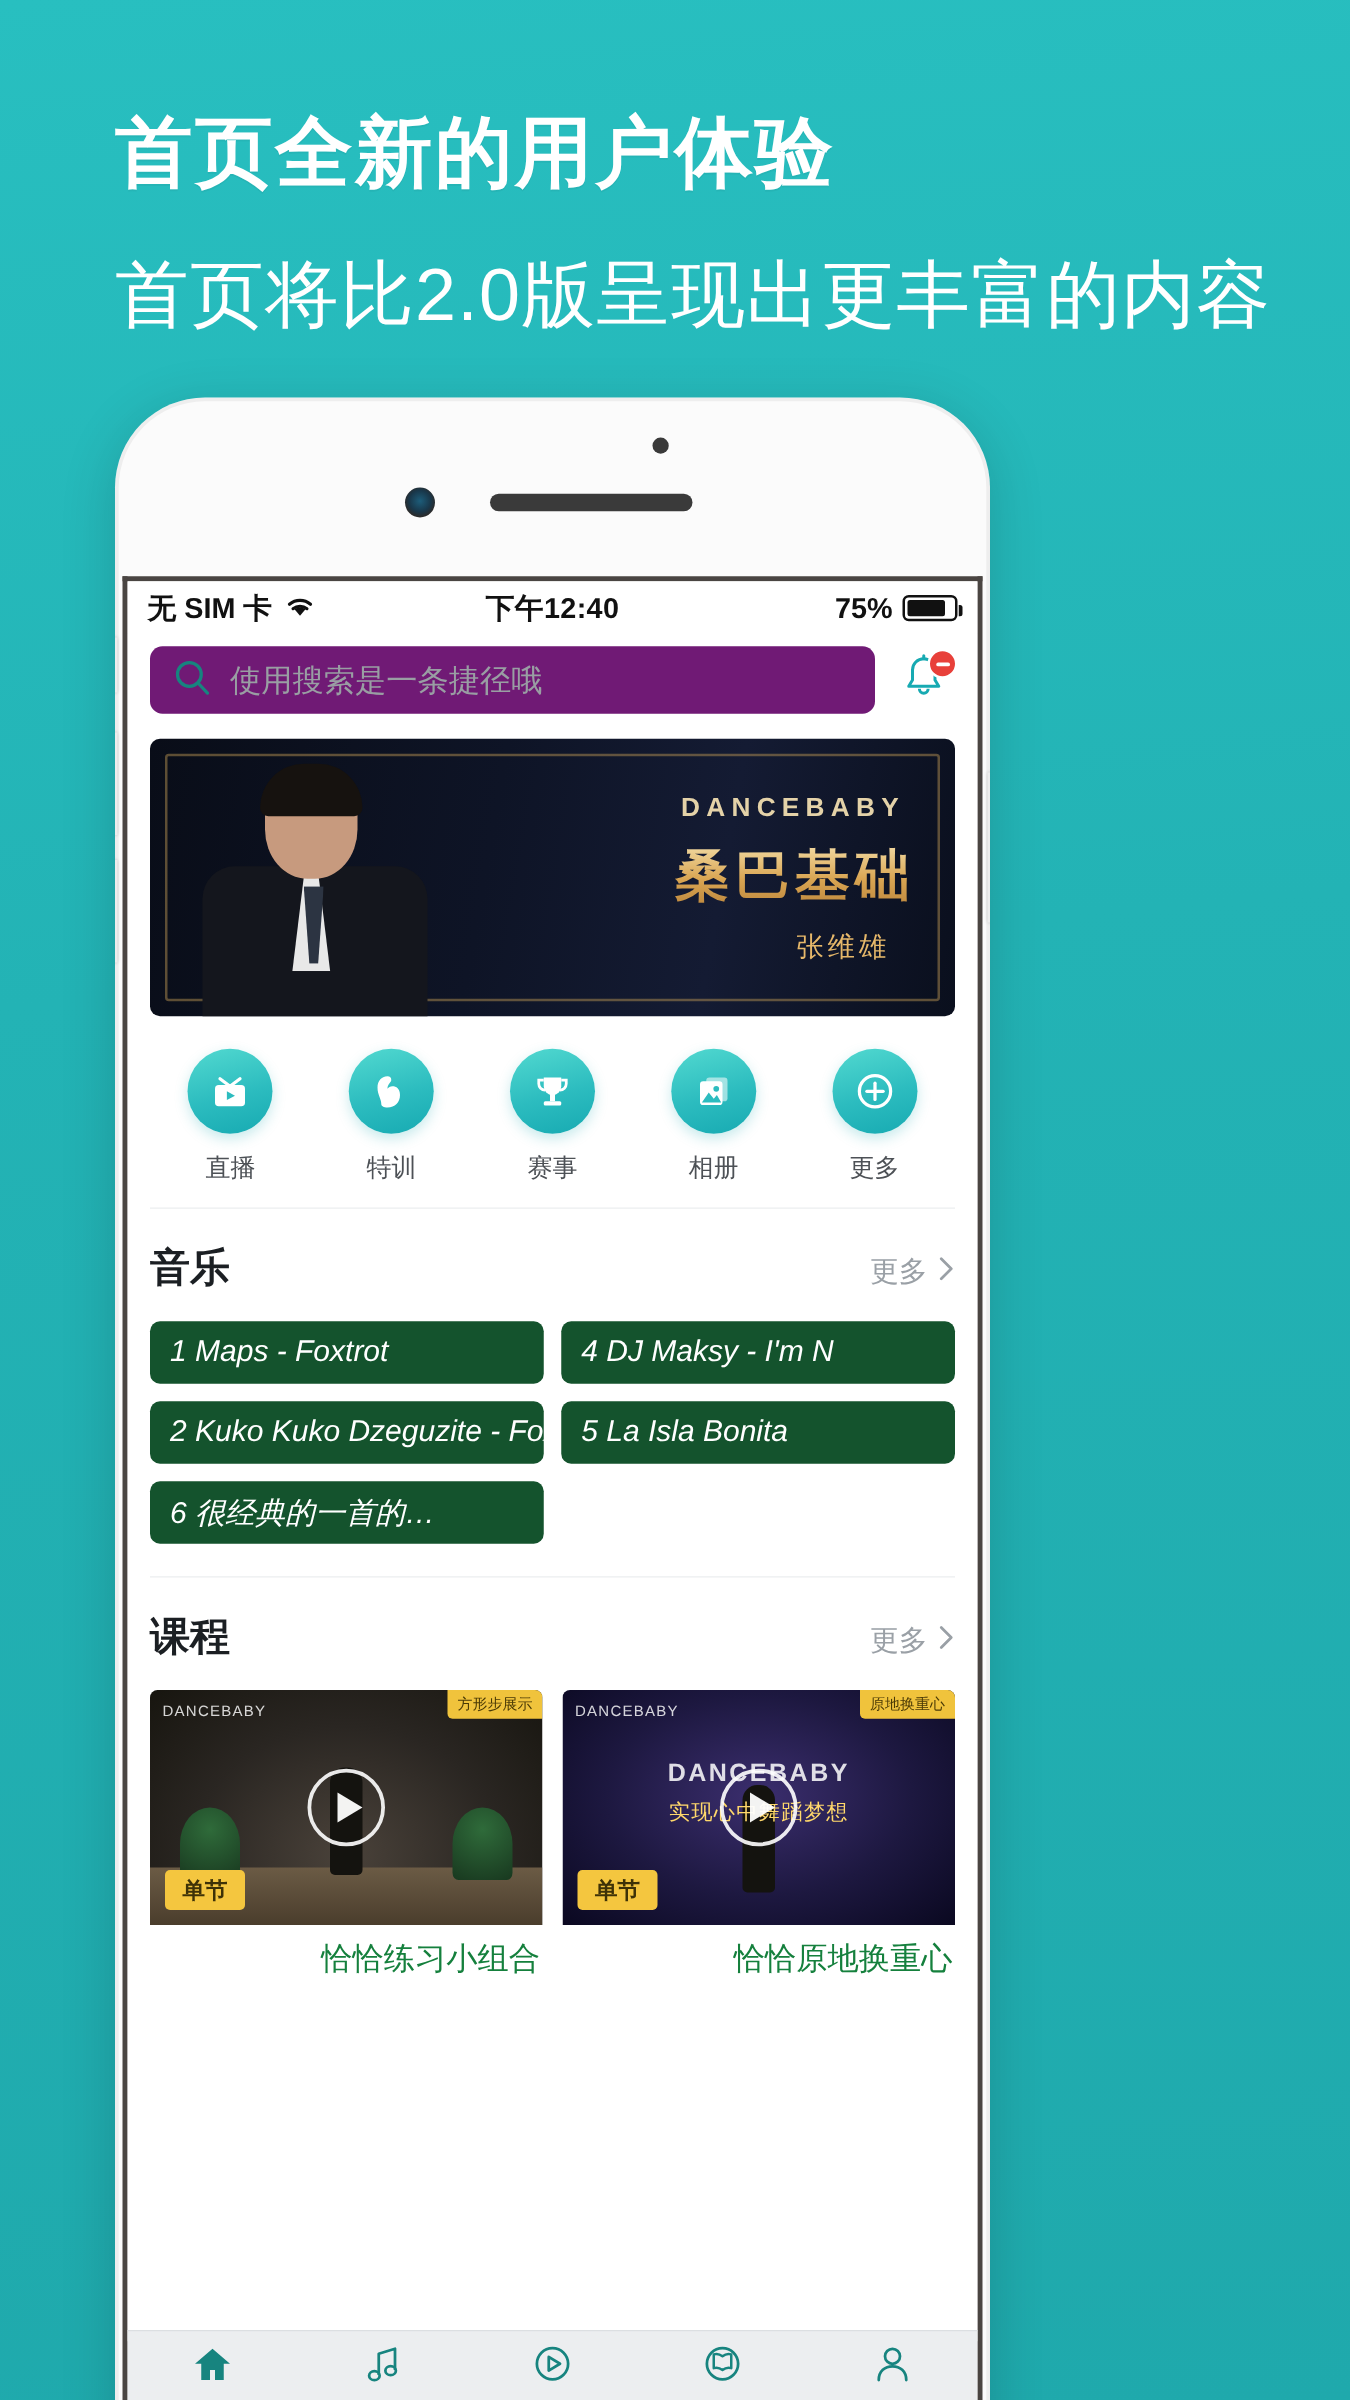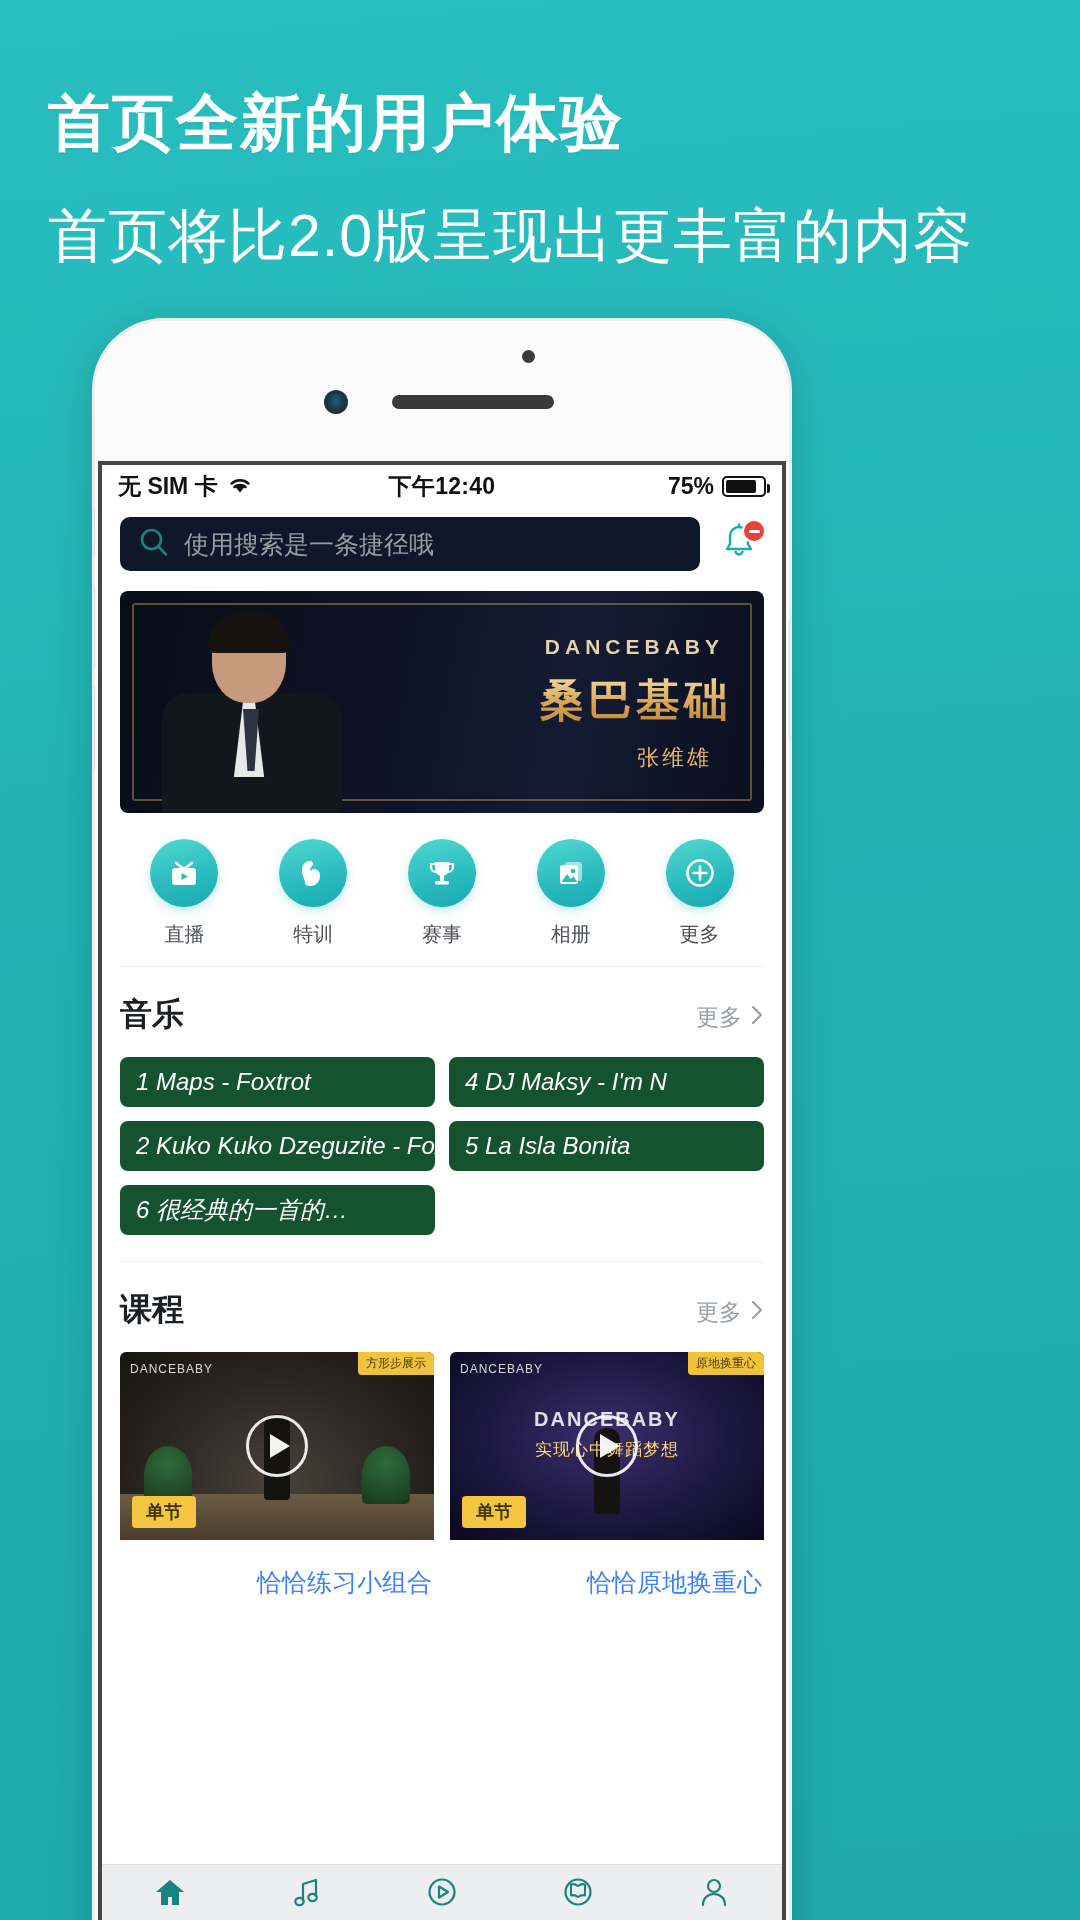--- a/index.html
+++ b/index.html
@@ -7,21 +7,21 @@
     width: 1080px; height: 1920px;
     font-family: "Liberation Sans", "DejaVu Sans", sans-serif;
     overflow: hidden;
   }
   body {
     background: linear-gradient(175deg, #28bfc0 0%, #23b3b5 40%, #1fa9ac 100%);
     position: relative;
   }
 
   
-  .promo { position: absolute; left: 0; top: 0; width: 1080px; padding: 90px 0 0 48px; }
+  .promo { position: absolute; left: 0; top: 0; width: 1080px; padding: 90px 0 0 92px; }
   .promo-title {
     color: #ffffff;
     font-size: 62px;
     font-weight: 800;
     letter-spacing: 2px;
     line-height: 1.08;
     text-shadow: 0 2px 0 rgba(0,0,0,.04);
   }
   .promo-sub {
     margin-top: 46px;
@@ -94,21 +94,21 @@
   }
   .battery-shell::after {
     content: ""; position: absolute; right: -6px; top: 6px;
     width: 3px; height: 9px; background: #111; border-radius: 0 2px 2px 0;
   }
   .battery-fill { position: absolute; left: 2px; top: 2px; bottom: 2px; width: 74%; background: #111; border-radius: 2px; }
 
   
   .searchrow { display: flex; align-items: center; gap: 14px; padding: 10px 18px 14px 18px; background: #fff; }
   .searchbox {
-    flex: 1; height: 54px; background: #0f172a; border-radius: 10px;
+    flex: 1; height: 54px; background: #701a75; border-radius: 10px;
     display: flex; align-items: center; gap: 14px; padding: 0 18px;
   }
   .search-ph { color: #999ea3; font-size: 25px; }
   .bell-wrap { position: relative; width: 50px; height: 54px; display:flex; align-items:center; justify-content:center;}
   .bell-badge {
     position: absolute; right: -2px; top: 2px; width: 24px; height: 24px; border-radius: 50%;
     background: #e8403a; border: 2px solid #fff; display:flex; align-items:center; justify-content:center;
   }
   .bell-badge span { display:block; width: 11px; height: 3px; background:#fff; border-radius: 2px; }
 
@@ -173,21 +173,21 @@
     position: absolute; left: 50%; top: 50%; transform: translate(-50%,-50%);
     width: 62px; height: 62px; border-radius: 50%; border: 3px solid rgba(255,255,255,.9);
     display: flex; align-items: center; justify-content: center;
   }
   .play-tri { width: 0; height: 0; border-left: 20px solid rgba(255,255,255,.95);
     border-top: 12px solid transparent; border-bottom: 12px solid transparent; margin-left: 6px; }
   .badge-unit {
     position: absolute; left: 12px; bottom: 12px; background: #f4c63f; color: #3e3207;
     font-size: 18px; padding: 4px 14px; border-radius: 4px; font-weight: 600;
   }
-  .course-name { font-size: 25px; color: #3b82f6; padding: 26px 2px 0 2px; }
+  .course-name { font-size: 25px; color: #15803d; padding: 10px 2px 0 2px; }
   .stage-floor { position:absolute; left:0; right:0; bottom:0; height:46px; background: linear-gradient(180deg,#6b5b45,#4a3d2c); }
   .dancer { position:absolute; left:50%; transform:translateX(-50%); bottom:40px; width:26px; height:86px; background:#14130f; border-radius:12px 12px 4px 4px;}
   .plant-l { position:absolute; left:24px; bottom:36px; width:48px; height:58px; background: radial-gradient(circle at 50% 30%, #2f6b3a, #18381f); border-radius: 50% 50% 10% 10%; }
   .plant-r { position:absolute; right:24px; bottom:36px; width:48px; height:58px; background: radial-gradient(circle at 50% 30%, #2f6b3a, #18381f); border-radius: 50% 50% 10% 10%; }
   .bdance-text { position:absolute; left:50%; top:46%; transform:translateX(-50%); color:#ffd86b; font-size:17px; white-space:nowrap; letter-spacing:1px;}
   .bdance-brand { position:absolute; left:50%; top:30%; transform:translateX(-50%); color:rgba(255,255,255,.85); font-size:20px; letter-spacing:2px; font-weight:700;}
 
   
   .tabbar {
     position: absolute; left: 0; bottom: 0; width: 100%; height: 94px;

